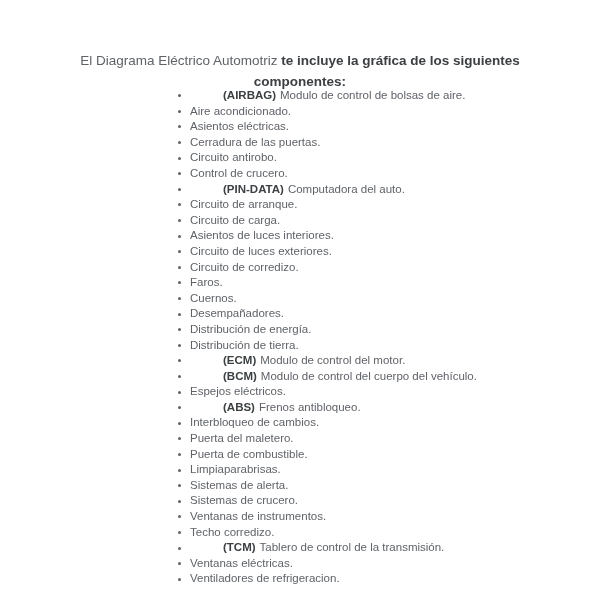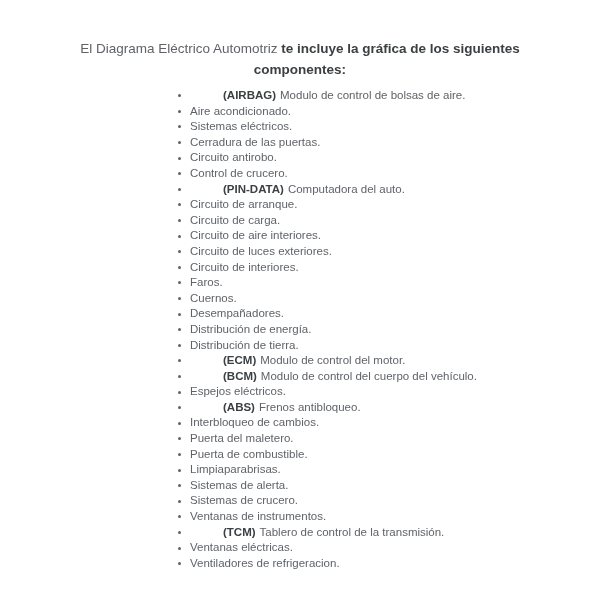--- a/index.html
+++ b/index.html
@@ -10,21 +10,21 @@
   body {
     width: 600px;
     height: 600px;
     position: relative;
     font-family: "Liberation Sans", sans-serif;
     overflow: hidden;
   }
   .title {
     width: 440px;
     margin: 0 auto;
-    padding-top: 38px;
+    padding-top: 50px;
     text-align: center;
     font-size: 13.5px;
     line-height: 21px;
     color: #5f6368;
     font-weight: 400;
   }
   .title .t-bold {
     color: #3c4043;
     font-weight: 700;
   }
@@ -65,42 +65,43 @@
 </style>
 </head>
 <body>
 
 <p class="title"><span class="t-reg">El Diagrama Eléctrico Automotriz</span>
 <strong class="t-bold">te incluye la gráfica de los siguientes componentes:</strong></p>
 
 <ul class="component-list">
   <li><strong class="prefix">(AIRBAG)</strong><span>Modulo de control de bolsas de aire.</span></li>
   <li><strong class="prefix"></strong><span>Aire acondicionado.</span></li>
-  <li><strong class="prefix"></strong><span>Sistemas eléctricos.</span></li>
+  <li><strong class="prefix"></strong><span>Asientos eléctricas.</span></li>
   <li><strong class="prefix"></strong><span>Cerradura de las puertas.</span></li>
   <li><strong class="prefix"></strong><span>Circuito antirobo.</span></li>
   <li><strong class="prefix"></strong><span>Control de crucero.</span></li>
   <li><strong class="prefix">(PIN-DATA)</strong><span>Computadora del auto.</span></li>
   <li><strong class="prefix"></strong><span>Circuito de arranque.</span></li>
   <li><strong class="prefix"></strong><span>Circuito de carga.</span></li>
-  <li><strong class="prefix"></strong><span>Circuito de aire interiores.</span></li>
+  <li><strong class="prefix"></strong><span>Asientos de luces interiores.</span></li>
   <li><strong class="prefix"></strong><span>Circuito de luces exteriores.</span></li>
-  <li><strong class="prefix"></strong><span>Circuito de interiores.</span></li>
+  <li><strong class="prefix"></strong><span>Circuito de corredizo.</span></li>
   <li><strong class="prefix"></strong><span>Faros.</span></li>
   <li><strong class="prefix"></strong><span>Cuernos.</span></li>
   <li><strong class="prefix"></strong><span>Desempañadores.</span></li>
   <li><strong class="prefix"></strong><span>Distribución de energía.</span></li>
   <li><strong class="prefix"></strong><span>Distribución de tierra.</span></li>
   <li><strong class="prefix">(ECM)</strong><span>Modulo de control del motor.</span></li>
   <li><strong class="prefix">(BCM)</strong><span>Modulo de control del cuerpo del vehículo.</span></li>
   <li><strong class="prefix"></strong><span>Espejos eléctricos.</span></li>
   <li><strong class="prefix">(ABS)</strong><span>Frenos antibloqueo.</span></li>
   <li><strong class="prefix"></strong><span>Interbloqueo de cambios.</span></li>
   <li><strong class="prefix"></strong><span>Puerta del maletero.</span></li>
   <li><strong class="prefix"></strong><span>Puerta de combustible.</span></li>
   <li><strong class="prefix"></strong><span>Limpiaparabrisas.</span></li>
   <li><strong class="prefix"></strong><span>Sistemas de alerta.</span></li>
   <li><strong class="prefix"></strong><span>Sistemas de crucero.</span></li>
   <li><strong class="prefix"></strong><span>Ventanas de instrumentos.</span></li>
+  <li><strong class="prefix"></strong><span>Techo corredizo.</span></li>
   <li><strong class="prefix">(TCM)</strong><span>Tablero de control de la transmisión.</span></li>
   <li><strong class="prefix"></strong><span>Ventanas eléctricas.</span></li>
   <li><strong class="prefix"></strong><span>Ventiladores de refrigeracion.</span></li>
 </ul>
 
 </body></html>

